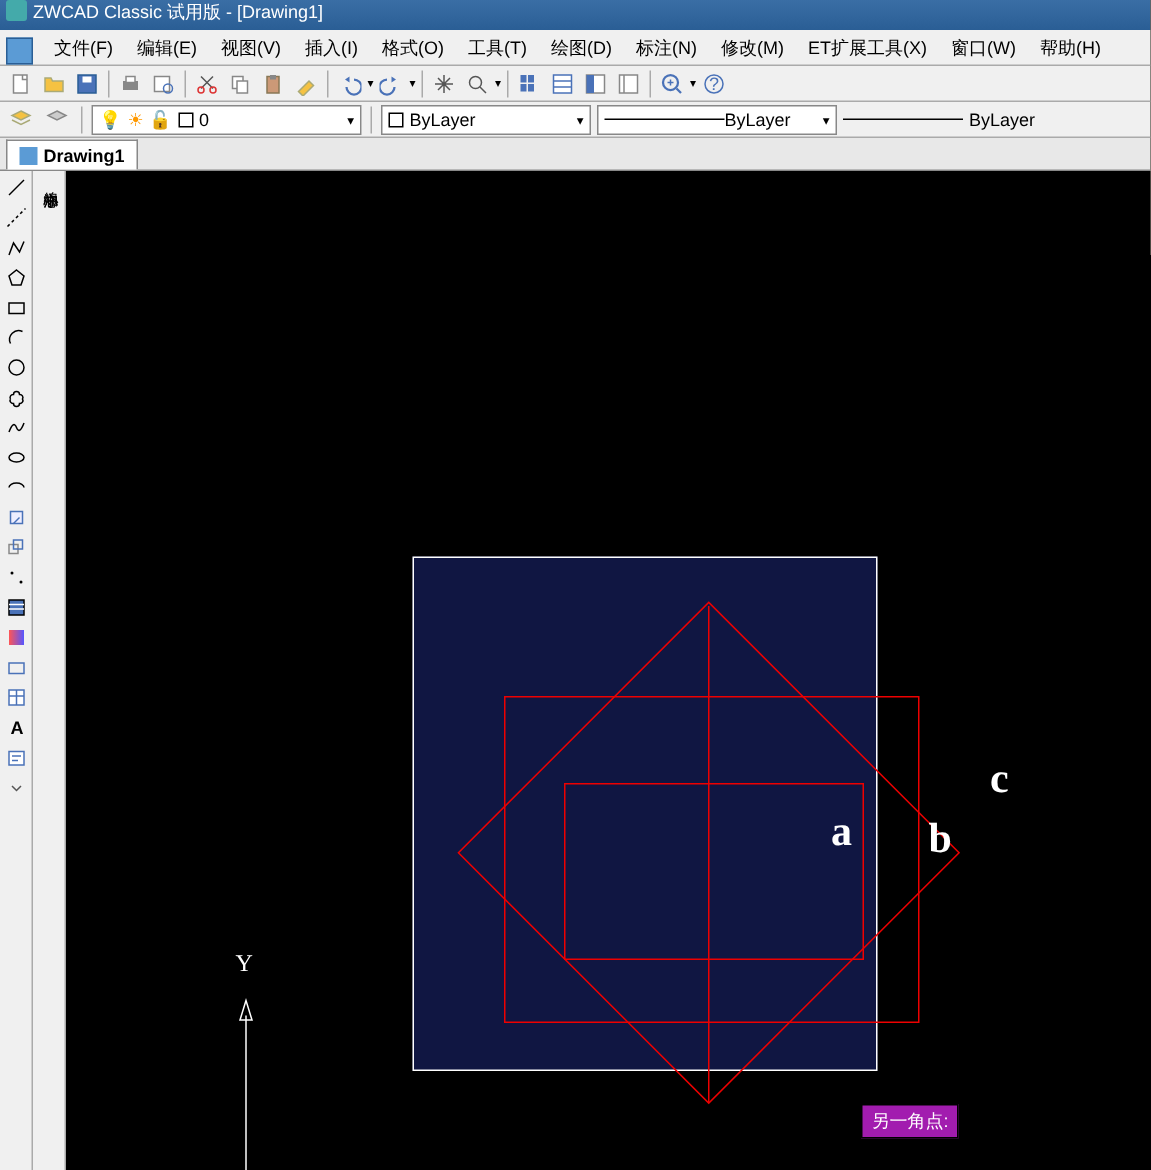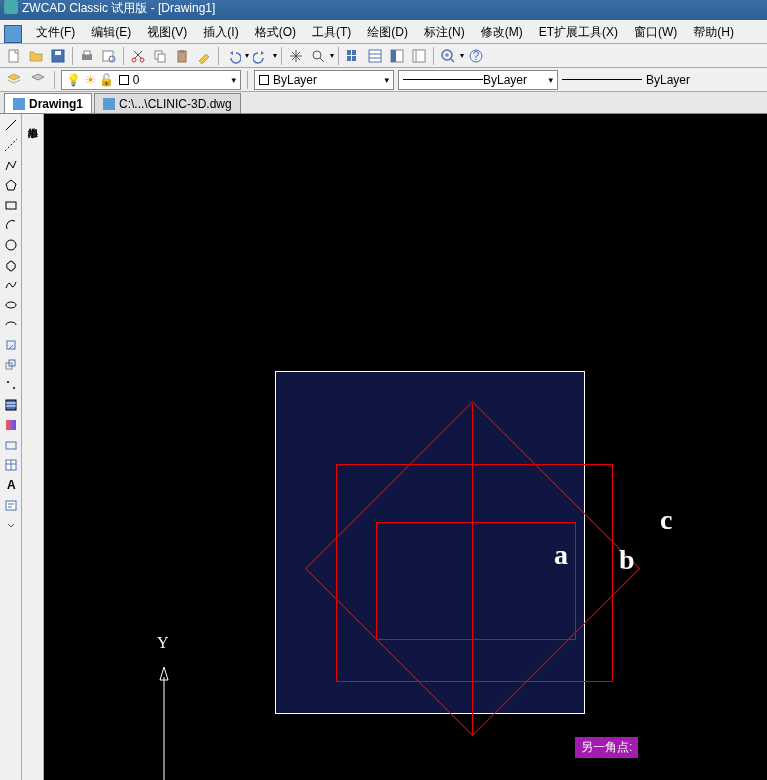--- a/index.html
+++ b/index.html
@@ -13,21 +13,21 @@
 .toolbar { height: 24px; background: #f0f0f0; border-bottom: 1px solid #aaa; display: flex; align-items: center; padding: 0 4px; gap: 2px; }
 .tbtn { width: 20px; height: 20px; display: flex; align-items: center; justify-content: center; cursor: pointer; border: 1px solid transparent; }
 .tbtn svg { width: 16px; height: 16px; }
 .sep { width: 1px; height: 18px; background: #aaa; margin: 0 2px; }
 .dd { width: 120px; height: 20px; border: 1px solid #888; background: #fff; display: flex; align-items: center; padding: 0 4px; font-size: 11px; }
 .dd-arrow { margin-left: auto; font-size: 9px; }
 .layerbar { height: 24px; background: #f0f0f0; border-bottom: 1px solid #aaa; display: flex; align-items: center; padding: 0 4px; gap: 4px; }
 .layerbar .dd-wide { width: 180px; height: 20px; border: 1px solid #888; background: #fff; display: flex; align-items: center; padding: 0 4px; font-size: 11px; gap: 4px; }
 .layerbar .bylayer { display: flex; align-items: center; gap: 4px; }
 .layerbar .lineprev { width: 80px; border-top: 1px solid #000; }
-.tabbar { height: 22px; background: #e8e8e8; display: flex; align-items: flex-end; padding: 0 4px; gap: 2px; border-bottom: 1px solid #888; }
+.tabbar { height: 22px; background: #e8e8e8; display: flex; align-items: flex-end; padding: 0 4px; gap: 14px; border-bottom: 1px solid #888; }
 .tab { height: 20px; background: #fff; border: 1px solid #888; border-bottom: none; padding: 2px 8px; display: flex; align-items: center; gap: 4px; font-size: 11px; cursor: pointer; }
 .tab.inactive { background: #ddd; }
 .tab .ticon { width: 12px; height: 12px; background: #5b9bd5; }
 .workarea { display: flex; height: 666px; }
 .lefttools { width: 22px; background: #f0f0f0; border-right: 1px solid #aaa; display: flex; flex-direction: column; align-items: center; padding: 2px 0; gap: 2px; }
 .ltbtn { width: 18px; height: 18px; display: flex; align-items: center; justify-content: center; cursor: pointer; }
 .ltbtn svg { width: 14px; height: 14px; }
 .lefttools2 { width: 22px; background: #f0f0f0; border-right: 1px solid #aaa; display: flex; flex-direction: column; align-items: center; padding: 2px 0; }
 .canvas-wrap { flex: 1; position: relative; background: #000; }
 .canvas { position: absolute; inset: 0; }
@@ -232,24 +232,20 @@
     <span class="lineprev"></span>
     <span>ByLayer</span>
   </div>
 </div>
 
 <div class="tabbar">
   <div class="tab">
     <span class="ticon"></span>
     <span style="font-weight:bold">Drawing1</span>
   </div>
-  <div class="tab inactive">
-    <span class="ticon"></span>
-    <span>C:\...\CLINIC-3D.dwg</span>
-  </div>
 </div>
 
 <div class="workarea">
 
   <div class="lefttools">
     <div class="ltbtn">
         <svg viewBox="0 0 14 14">
           <line x1="2" y1="12" x2="12" y2="2" stroke="#000"></line>
         </svg>
       </div>

